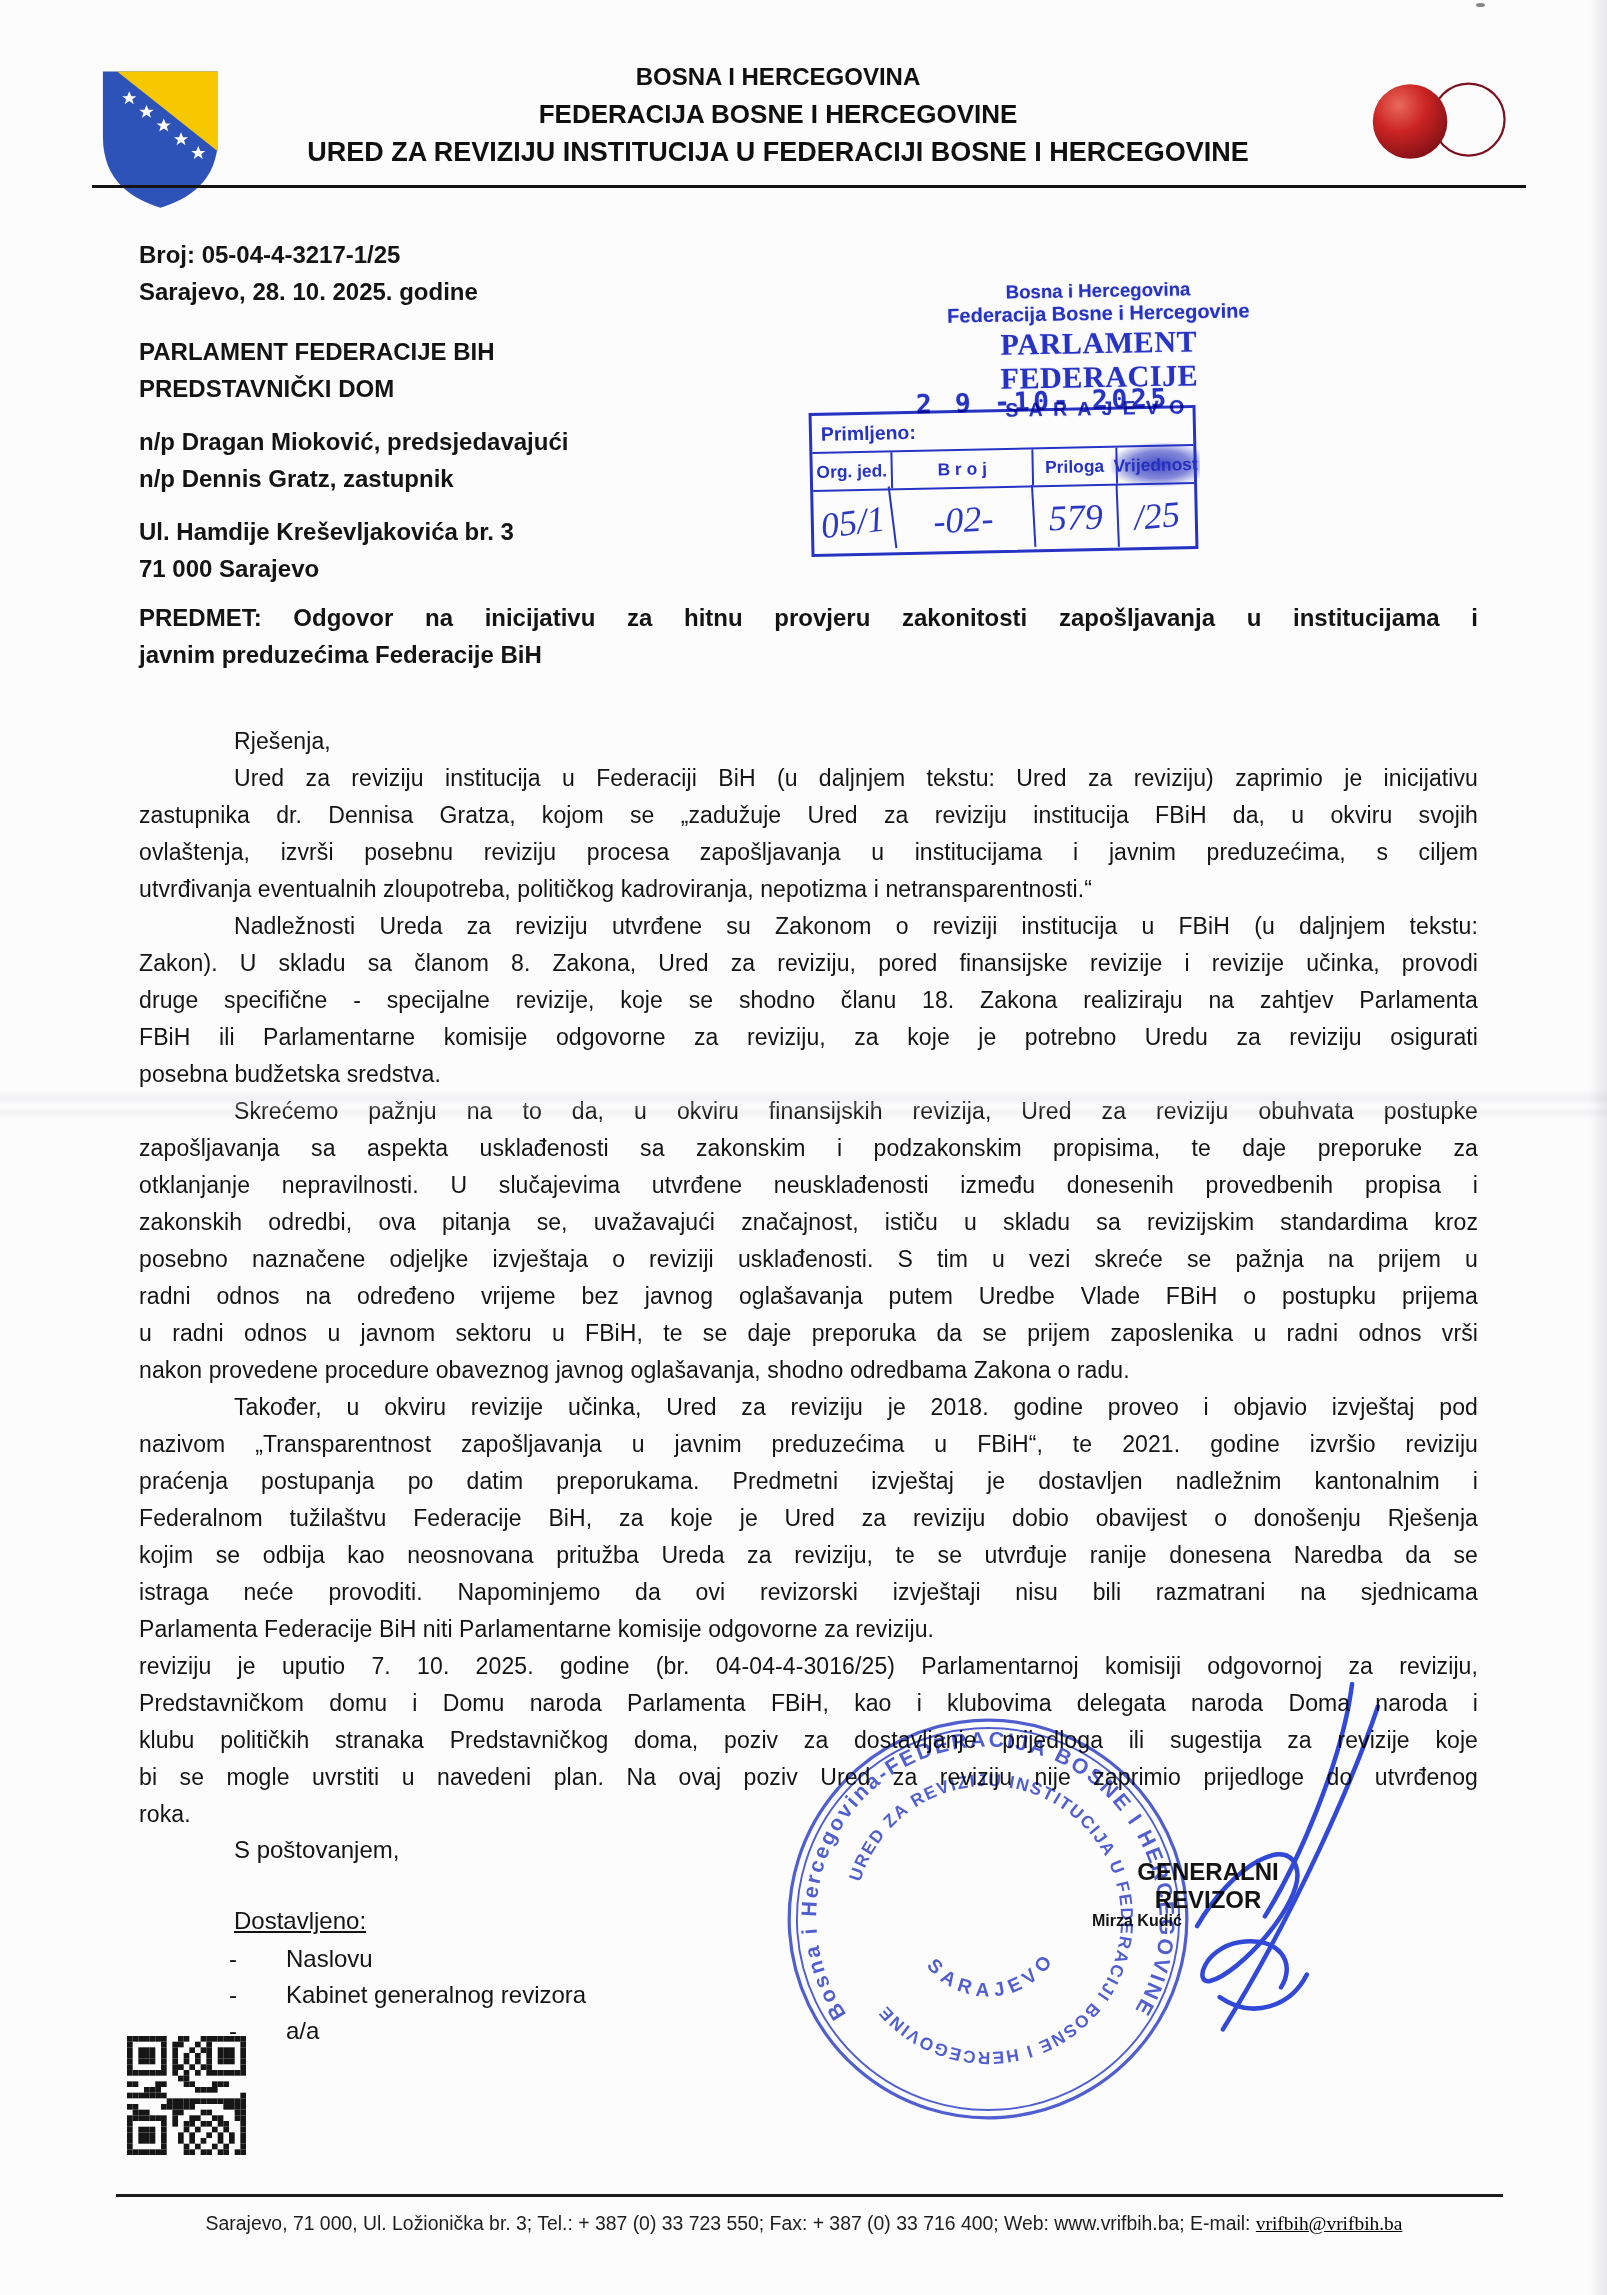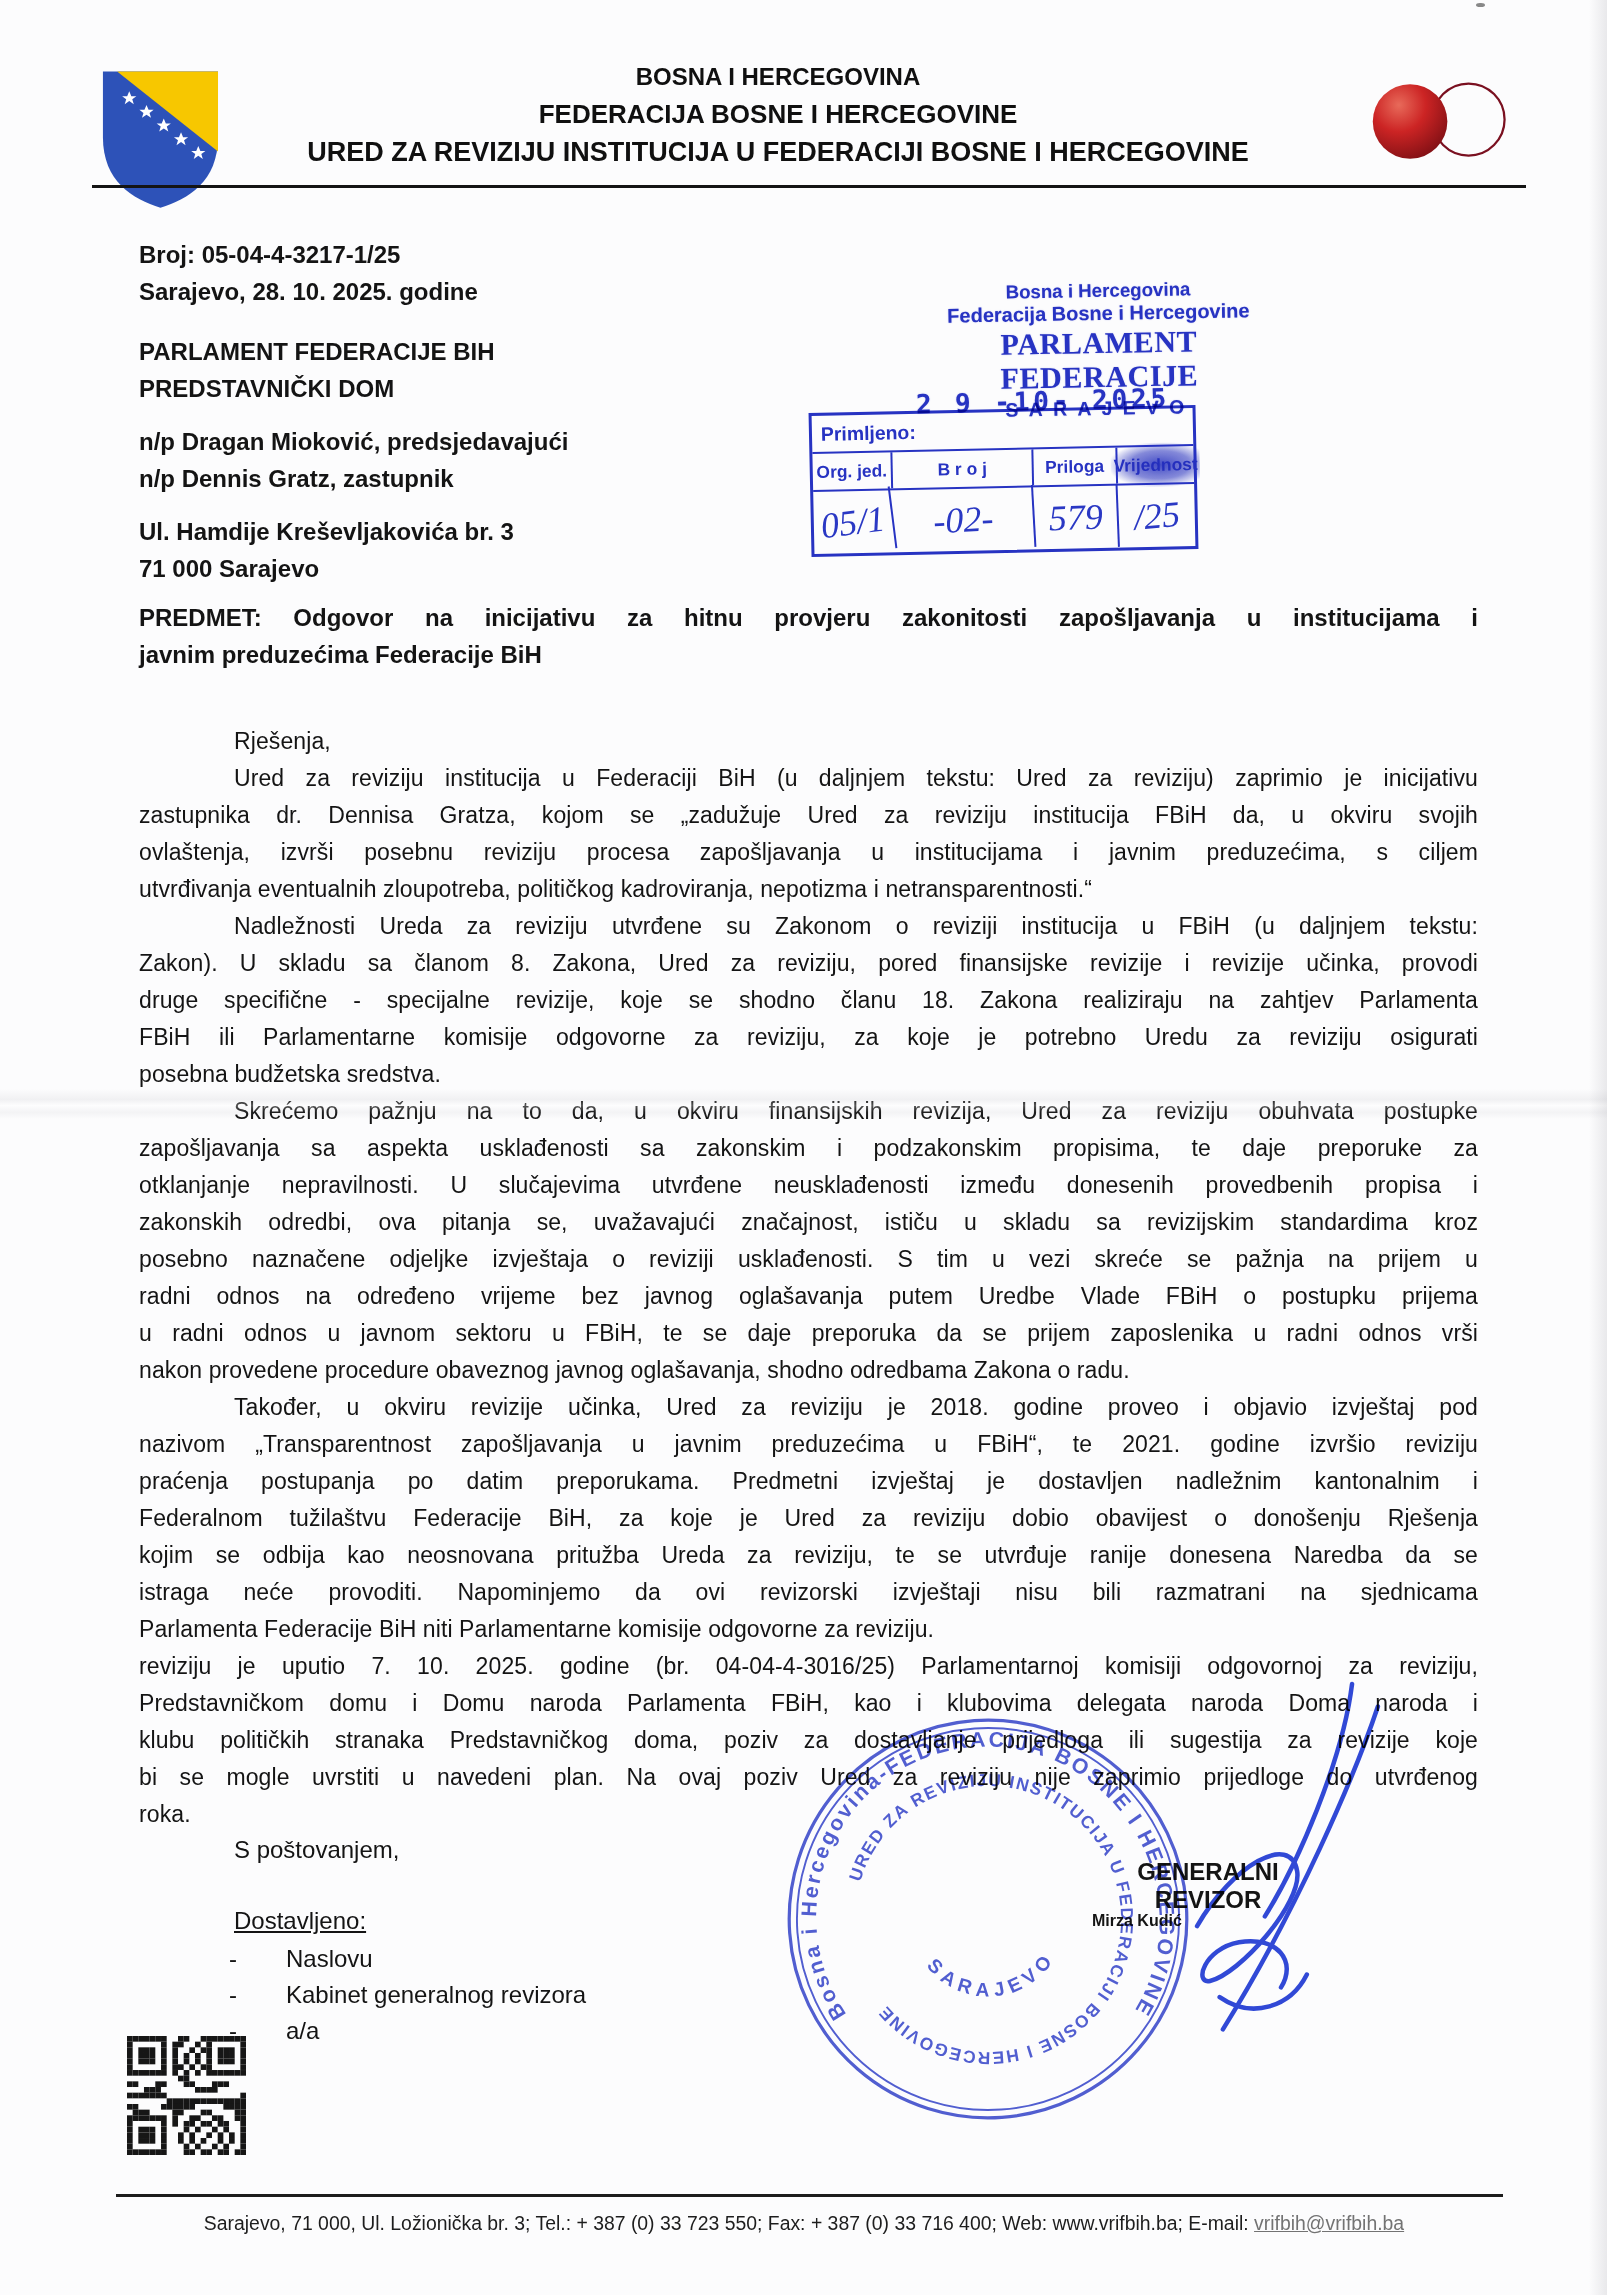--- a/index.html
+++ b/index.html
@@ -68,21 +68,21 @@
   .gen-rev{position:absolute;left:1092px;top:1858px;width:232px;text-align:center;font-weight:bold;font-size:24px;}
   .gen-name{position:absolute;left:1092px;top:1912px;width:206px;text-align:left;font-weight:bold;font-size:16px;}
   
   .round-stamp{position:absolute;left:775px;top:1706px;transform:rotate(-4deg);
     opacity:.88;mix-blend-mode:multiply;}
   .signature{position:absolute;left:1084px;top:1671px;mix-blend-mode:multiply;opacity:.95;}
   .qr{position:absolute;left:127px;top:2036px;}
   
   .rule-bottom{position:absolute;left:116px;top:2194px;width:1387px;height:2.6px;background:#1c1c1c;}
   .footer{position:absolute;left:0;top:2212px;width:1608px;text-align:center;font-size:19.4px;color:#1d1d1d;}
-  .footer .email{color:#737373;text-decoration:underline;}
+  .footer .email{color:#000000;text-decoration:underline;font-family:Liberation Serif, serif;}
   
   .crease{position:absolute;left:0;top:1089px;width:100%;height:30px;pointer-events:none;
     background:linear-gradient(180deg, rgba(140,140,150,0) 0%, rgba(140,140,150,.10) 35%, rgba(255,255,255,.28) 55%, rgba(140,140,150,.08) 78%, rgba(140,140,150,0) 100%);}
   .edge-shadow{position:absolute;right:0;top:0;width:19.4px;height:100%;pointer-events:none;
     background:linear-gradient(90deg, rgba(130,130,140,0), rgba(130,130,140,.17));}
   .speck{position:absolute;left:1476px;top:2.6px;width:9px;height:4.5px;background:rgba(40,40,40,.55);border-radius:50%;}
 </style>
 </head>
 <body>
 

